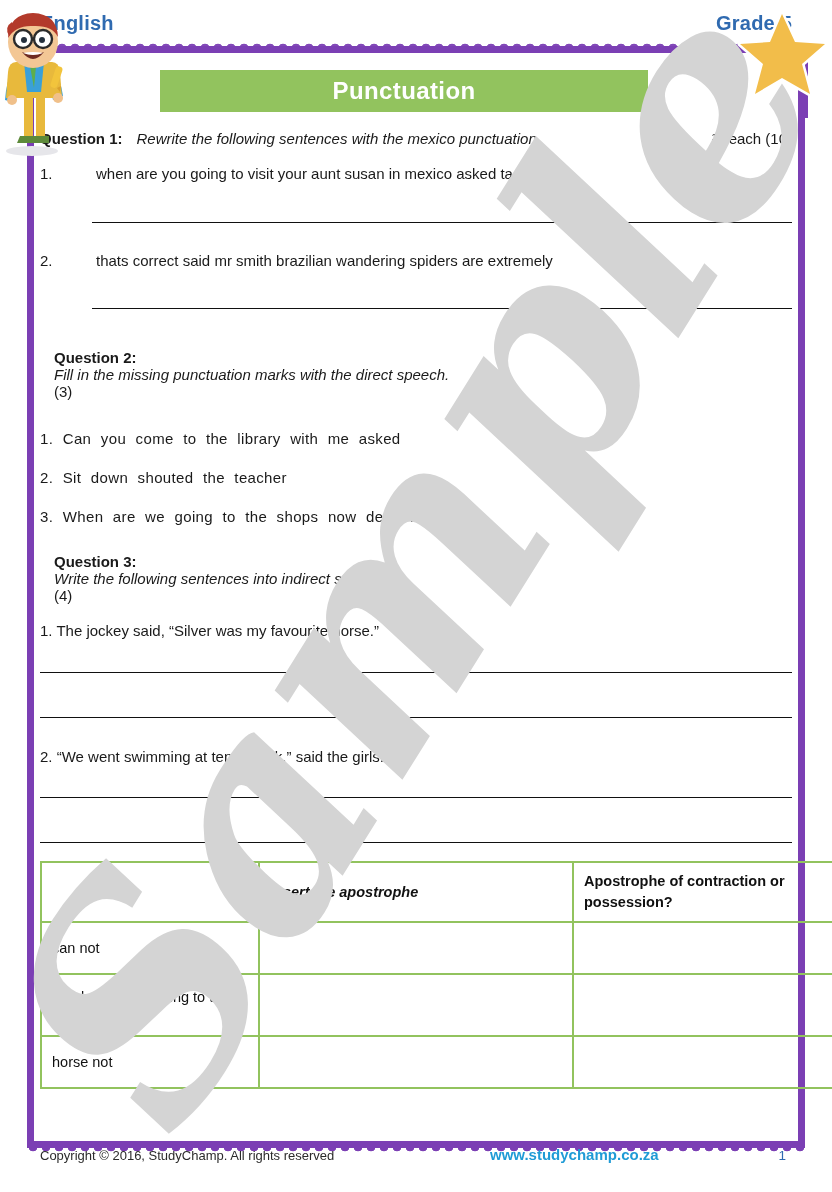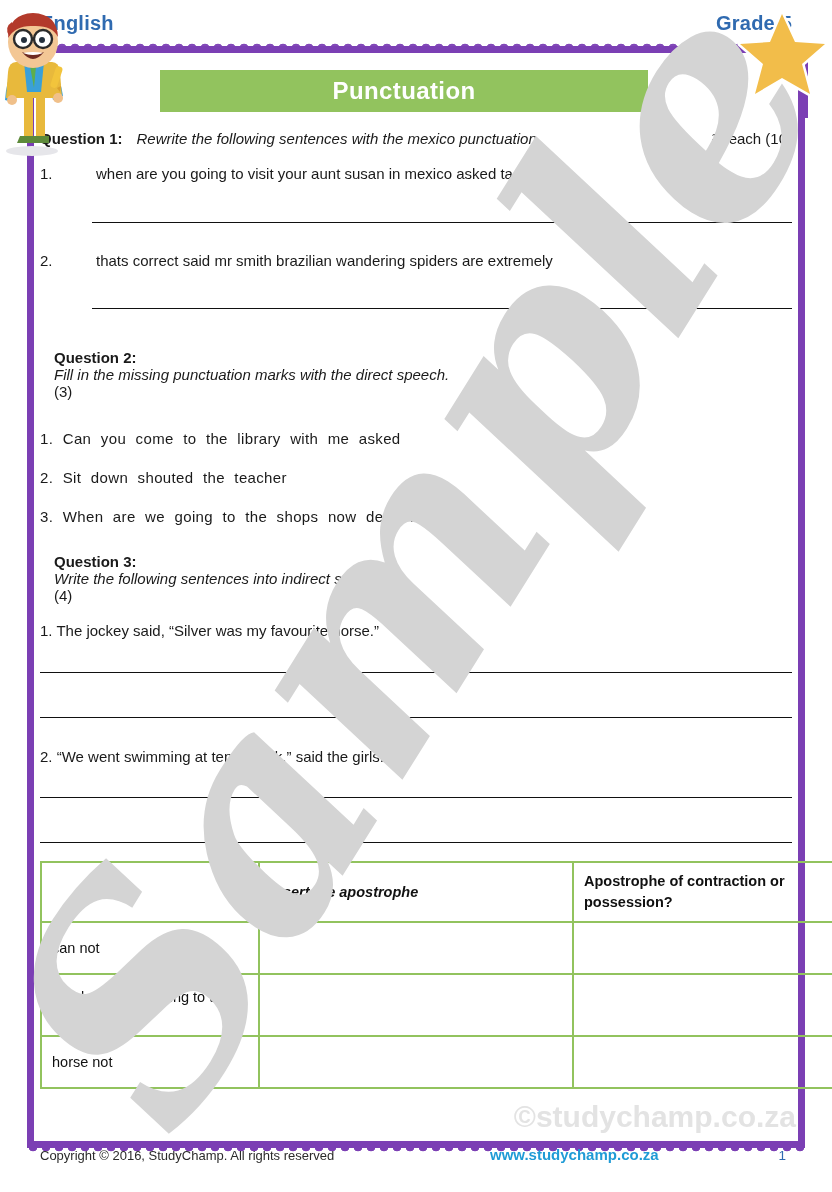--- a/index.html
+++ b/index.html
@@ -408,21 +408,20 @@
           <td>horse not</td>
           <td></td>
           <td></td>
         </tr>
       </tbody>
     </table>
 
   </div>
 
   <div class="wm-sample">Sample</div>
-  <div class="wm-site">©studychamp.co.za</div>
 
   <div class="footer">
     <span class="footer-copy">Copyright © 2016, StudyChamp. All rights reserved</span>
     <span class="footer-link">www.studychamp.co.za</span>
     <span class="footer-page">1</span>
   </div>
 
 </div>
 
 </body></html>

